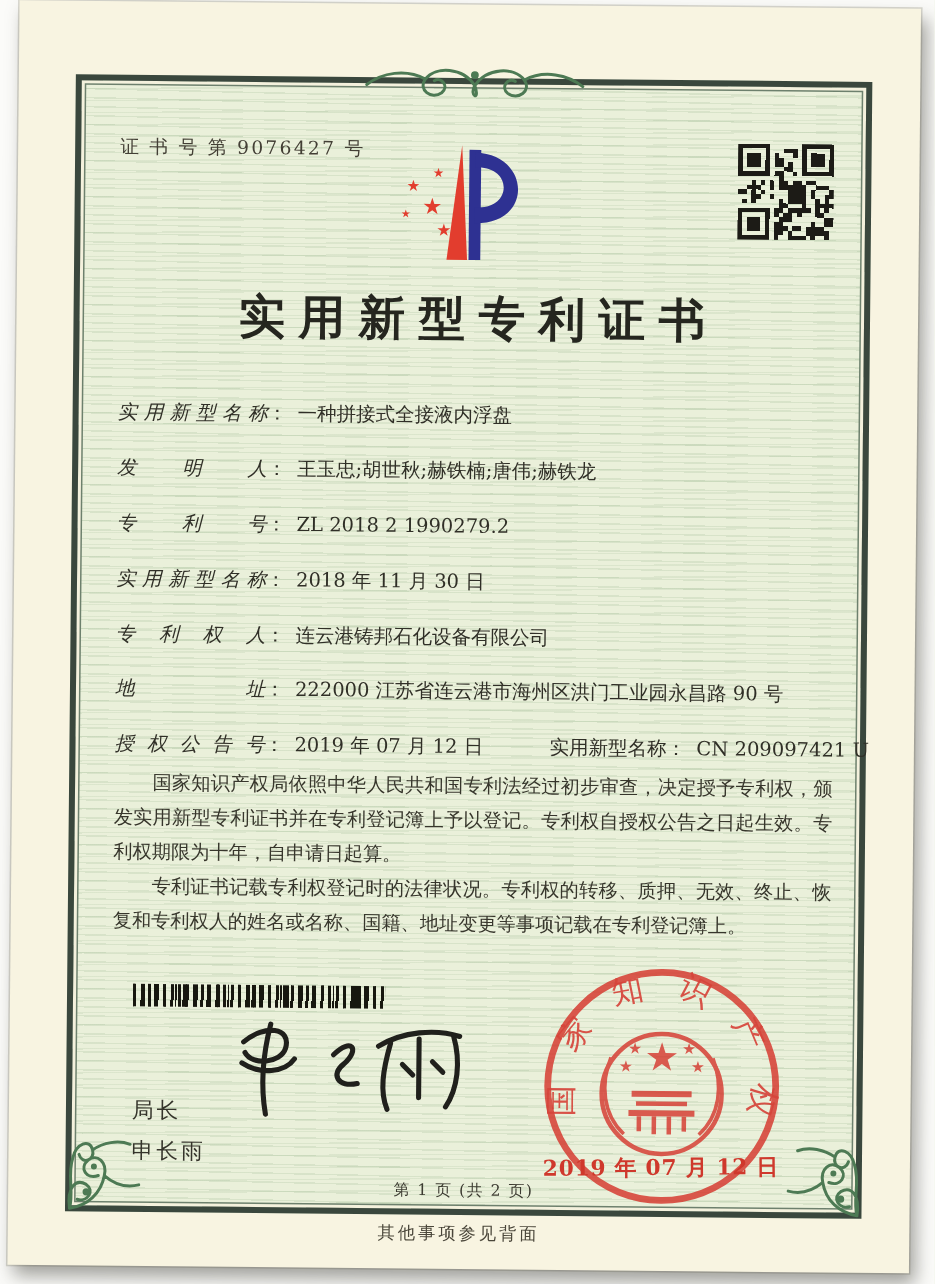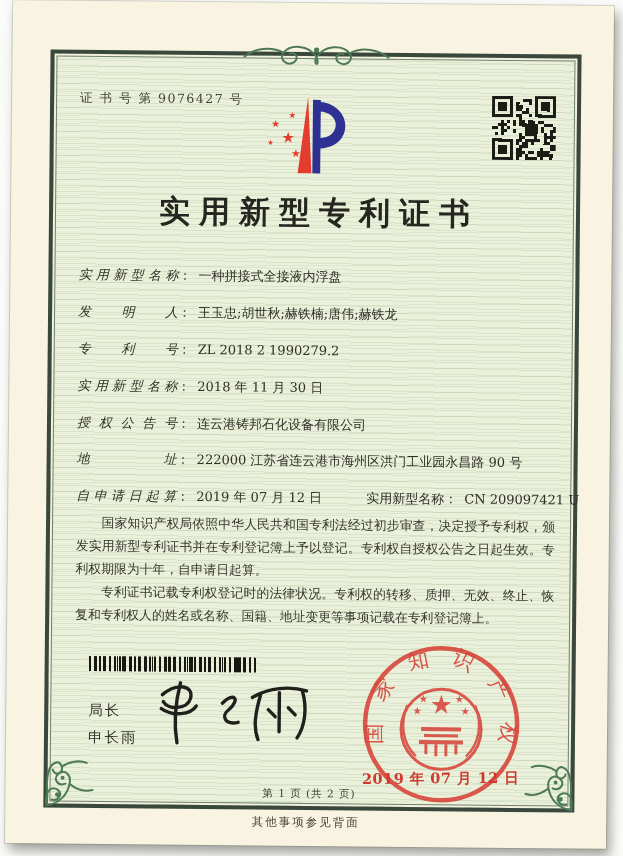--- a/index.html
+++ b/index.html
@@ -46,22 +46,22 @@
            font-size:12.8px; line-height:1.8; color:#37362c; text-align:justify; }
   .paras p { text-indent:2em; }
 
   .barcode { position:absolute; left:40px; top:602px; width:168px; height:15px;
     background-image:
       repeating-linear-gradient(90deg,#17170f 0 2px, transparent 2px 5px),
       repeating-linear-gradient(90deg,#17170f 0 1px, transparent 1px 7px),
       repeating-linear-gradient(90deg,transparent 0 10px, #17170f 10px 12px, transparent 12px 23px);
   }
 
-  .director { position:absolute; left:40px; top:644px; font-size:14.5px;
-              color:#35342b; line-height:1.85; letter-spacing:2px;font-family:Liberation Mono, monospace; }
+  .director { position:absolute; left:40px; top:674px; font-size:14.5px;
+              color:#35342b; line-height:1.85; letter-spacing:2px; }
 
   .signature { position:absolute; left:98px; top:618px; width:195px; height:82px; }
 
   .seal { position:absolute; left:312px; top:586px; width:162px; height:162px;
           opacity:.92; }
   .seal-date { position:absolute; left:312px; top:712px; width:162px;
                text-align:center; font-size:14.5px; color:#cf382c;
                letter-spacing:.5px; transform:rotate(-1deg); font-weight:600; }
 
   .page-footer { position:absolute; left:0; top:731px; width:100%;
@@ -355,28 +355,28 @@
       <div class="field-row" style="top:249px">
         <span class="flabel">发明人</span><span>：</span><span class="fval">王玉忠;胡世秋;赫铁楠;唐伟;赫铁龙</span>
       </div>
       <div class="field-row" style="top:286px">
         <span class="flabel">专利号</span><span>：</span><span class="fval">ZL 2018 2 1990279.2</span>
       </div>
       <div class="field-row" style="top:323px">
         <span class="flabel">实用新型名称</span><span>：</span><span class="fval">2018 年 11 月 30 日</span>
       </div>
       <div class="field-row" style="top:360px">
-        <span class="flabel">授权公告号</span><span>：</span><span class="fval">连云港铸邦石化设备有限公司</span>
+        <span class="flabel">专利权人</span><span>：</span><span class="fval">连云港铸邦石化设备有限公司</span>
       </div>
       <div class="field-row" style="top:396px">
         <span class="flabel">地址</span><span>：</span><span class="fval">222000 江苏省连云港市海州区洪门工业园永昌路 90 号</span>
       </div>
 
       <div class="field-row" style="top:433px">
-        <span class="flabel">自申请日起算</span><span>：</span><span class="fval">2019 年 07 月 12 日</span>
+        <span class="flabel">授权公告号</span><span>：</span><span class="fval">2019 年 07 月 12 日</span>
         <span class="grant-right">
           <span>实用新型名称</span><span>：</span><span class="fval">CN 209097421 U</span>
         </span>
       </div>
 
       <div class="paras">
         <p>国家知识产权局依照中华人民共和国专利法经过初步审查，决定授予专利权，颁发实用新型专利证书并在专利登记簿上予以登记。专利权自授权公告之日起生效。专利权期限为十年，自申请日起算。</p>
         <p>专利证书记载专利权登记时的法律状况。专利权的转移、质押、无效、终止、恢复和专利权人的姓名或名称、国籍、地址变更等事项记载在专利登记簿上。</p>
       </div>
 

